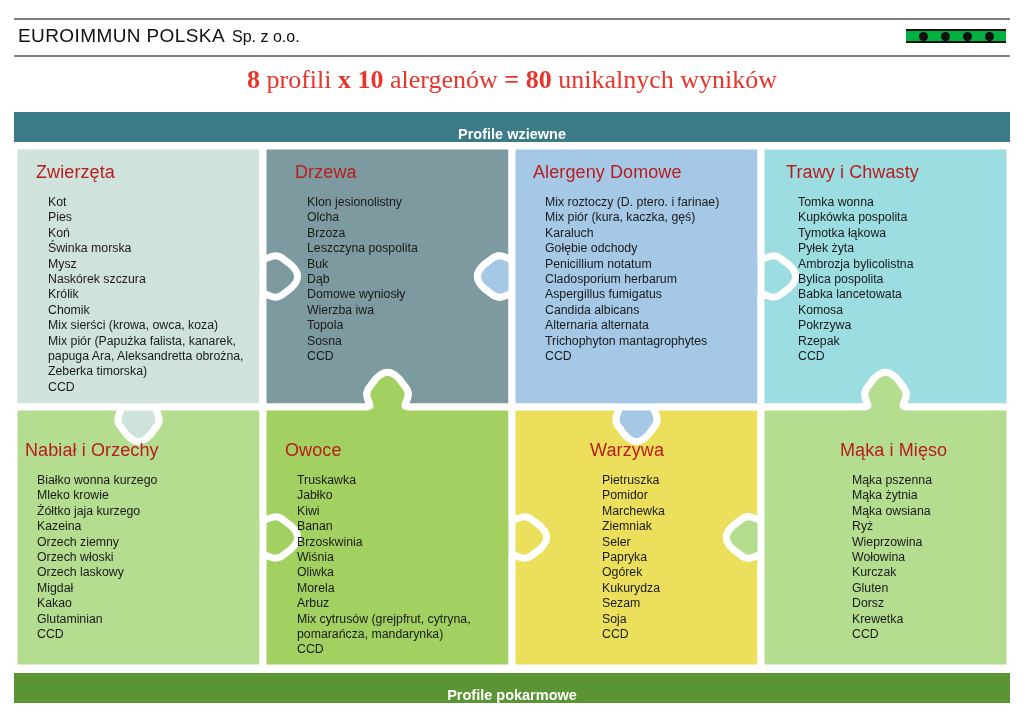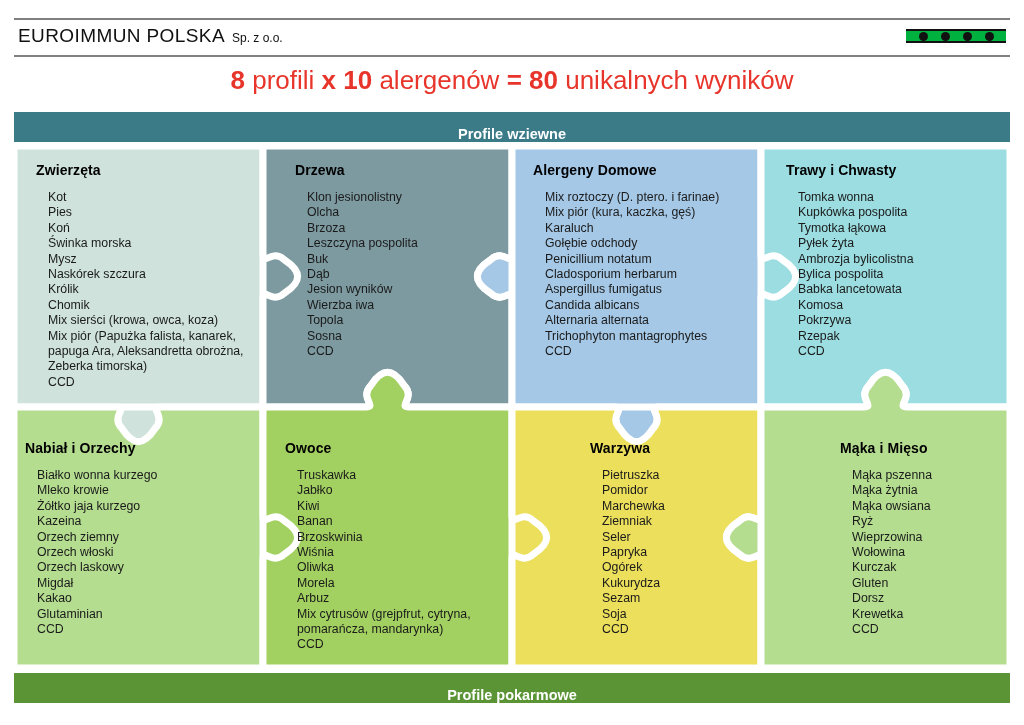--- a/index.html
+++ b/index.html
@@ -14,38 +14,38 @@
   
   .hdr-rule{position:absolute;left:14px;right:14px;height:2px;background:#808080;}
   .hdr-rule.top{top:18px;}
   .hdr-rule.bot{top:55px;}
 
   .brand{
     position:absolute;left:18px;top:25px;
     font-size:19px;letter-spacing:.4px;color:#111;
     font-weight:400;
   }
-  .brand .sub{font-size:12px;margin-left:7px;letter-spacing:0;}
+  .brand .sub{font-size:16px;margin-left:7px;letter-spacing:0;}
 
   .logo{
     position:absolute;right:18px;top:29px;
     width:100px;height:14px;
     background:#00b140;
     border-top:2px solid #111;border-bottom:2px solid #111;
     box-sizing:border-box;
     display:flex;align-items:center;justify-content:space-around;
     padding:0 6px;
   }
   .logo i{display:block;width:9px;height:9px;border-radius:50%;background:#111;}
 
   
   .headline{
     position:absolute;left:0;right:0;top:63px;
     text-align:center;color:#e8352b;
-    font-size:26px;line-height:34px;white-space:nowrap;
+    font-size:26px;line-height:34px;white-space:nowrap;font-family:Liberation Serif, serif;
   }
   .headline b{font-weight:bold;}
   .headline span{font-weight:400;}
 
   
   .banner{
     position:absolute;left:14px;width:996px;height:30px;
     color:#fff;font-size:14.5px;font-weight:bold;
     display:flex;align-items:flex-end;justify-content:center;
     box-sizing:border-box;
@@ -53,21 +53,21 @@
   .banner.top{top:112px;background:#3b7b88;}
   .banner.bottom{top:673px;background:#5a9434;}
 
   
   .board{position:absolute;left:14px;top:146px;width:996px;height:522px;}
   .board svg{display:block;width:996px;height:522px;}
 
   
   .cell{position:absolute;color:#1a1a1a;}
   .cell h3{
-    margin:0 0 7px 0;font-size:14px;font-weight:bold;color:#000000;
+    margin:0 0 7px 0;font-size:18px;font-weight:normal;color:#b91c1c;
     letter-spacing:.1px;
   }
   .cell ul{margin:12px;padding:0;list-style:none;}
   .cell li{font-size:12.3px;line-height:15.4px;white-space:nowrap;}
   .cell li.wrap{white-space:normal;}
 </style>
 </head>
 <body>
 
 <div class="page">
@@ -135,21 +135,21 @@
 
   <div class="cell" style="left:295px;top:162px;width:210px;">
     <h3>Drzewa</h3>
     <ul>
         <li>Klon jesionolistny</li>
         <li>Olcha</li>
         <li>Brzoza</li>
         <li>Leszczyna pospolita</li>
         <li>Buk</li>
         <li>Dąb</li>
-        <li>Jesion wyników</li>
+        <li>Domowe wyniosły</li>
         <li>Wierzba iwa</li>
         <li>Topola</li>
         <li>Sosna</li>
         <li>CCD</li>
       </ul>
   </div>
 
   <div class="cell" style="left:533px;top:162px;width:240px;">
     <h3>Alergeny Domowe</h3>
     <ul>

